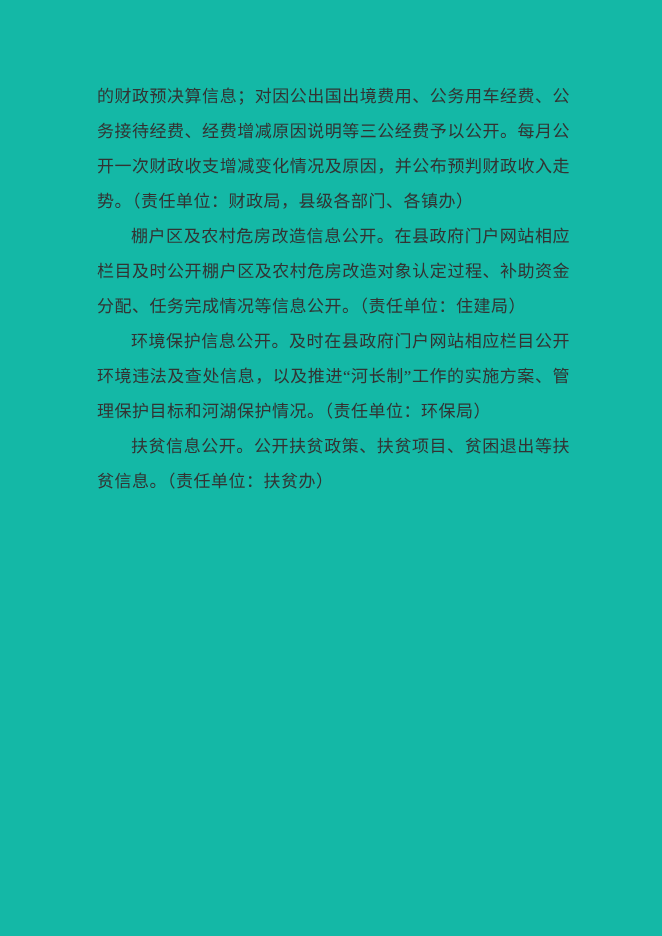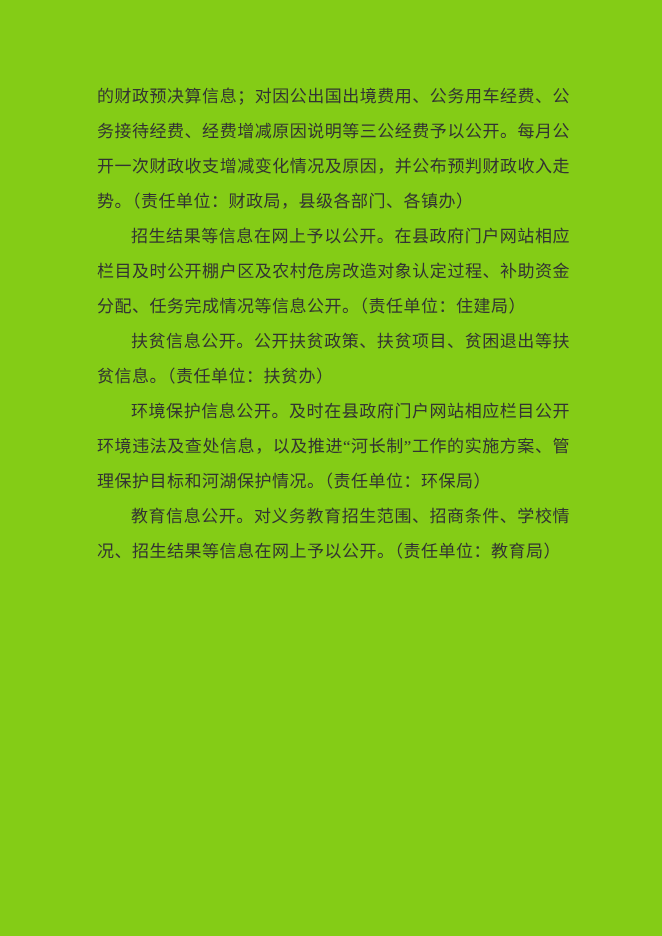--- a/index.html
+++ b/index.html
@@ -4,21 +4,21 @@
 <style>
   html, body {
     margin: 0;
     padding: 0;
     background: #ffffff;
   }
   .page {
     position: relative;
     width: 662px;
     height: 936px;
-    background: #84cc16;
+    background: #14b8a6;
     overflow: hidden;
     font-family: "Liberation Serif", "DejaVu Serif", serif;
   }
   .doc-body {
     position: absolute;
     left: 97px;
     top: 79px;
     width: 473px;
     color: #333333;
     font-size: 17px;
@@ -35,18 +35,17 @@
   .doc-body p.continuation {
     text-indent: 0;
   }
 </style>
 </head>
 <body>
 
 <div class="page">
   <div class="doc-body">
     <p class="continuation">的财政预决算信息；对因公出国出境费用、公务用车经费、公务接待经费、经费增减原因说明等三公经费予以公开。每月公开一次财政收支增减变化情况及原因，并公布预判财政收入走势。（责任单位：财政局，县级各部门、各镇办）</p>
-    <p>招生结果等信息在网上予以公开。在县政府门户网站相应栏目及时公开棚户区及农村危房改造对象认定过程、补助资金分配、任务完成情况等信息公开。（责任单位：住建局）</p>
+    <p>棚户区及农村危房改造信息公开。在县政府门户网站相应栏目及时公开棚户区及农村危房改造对象认定过程、补助资金分配、任务完成情况等信息公开。（责任单位：住建局）</p>
+    <p>环境保护信息公开。及时在县政府门户网站相应栏目公开环境违法及查处信息，以及推进“河长制”工作的实施方案、管理保护目标和河湖保护情况。（责任单位：环保局）</p>
     <p>扶贫信息公开。公开扶贫政策、扶贫项目、贫困退出等扶贫信息。（责任单位：扶贫办）</p>
-    <p>环境保护信息公开。及时在县政府门户网站相应栏目公开环境违法及查处信息，以及推进“河长制”工作的实施方案、管理保护目标和河湖保护情况。（责任单位：环保局）</p>
-    <p>教育信息公开。对义务教育招生范围、招商条件、学校情况、招生结果等信息在网上予以公开。（责任单位：教育局）</p>
   </div>
 </div>
 
 </body></html>

